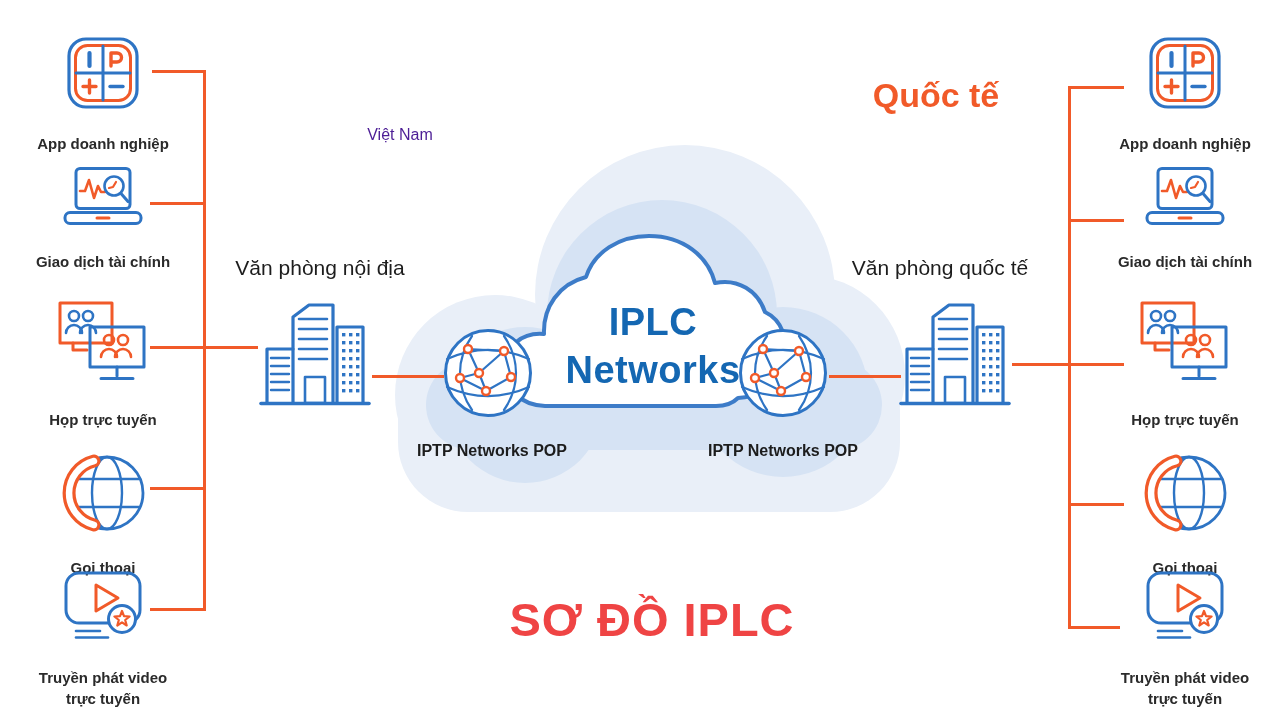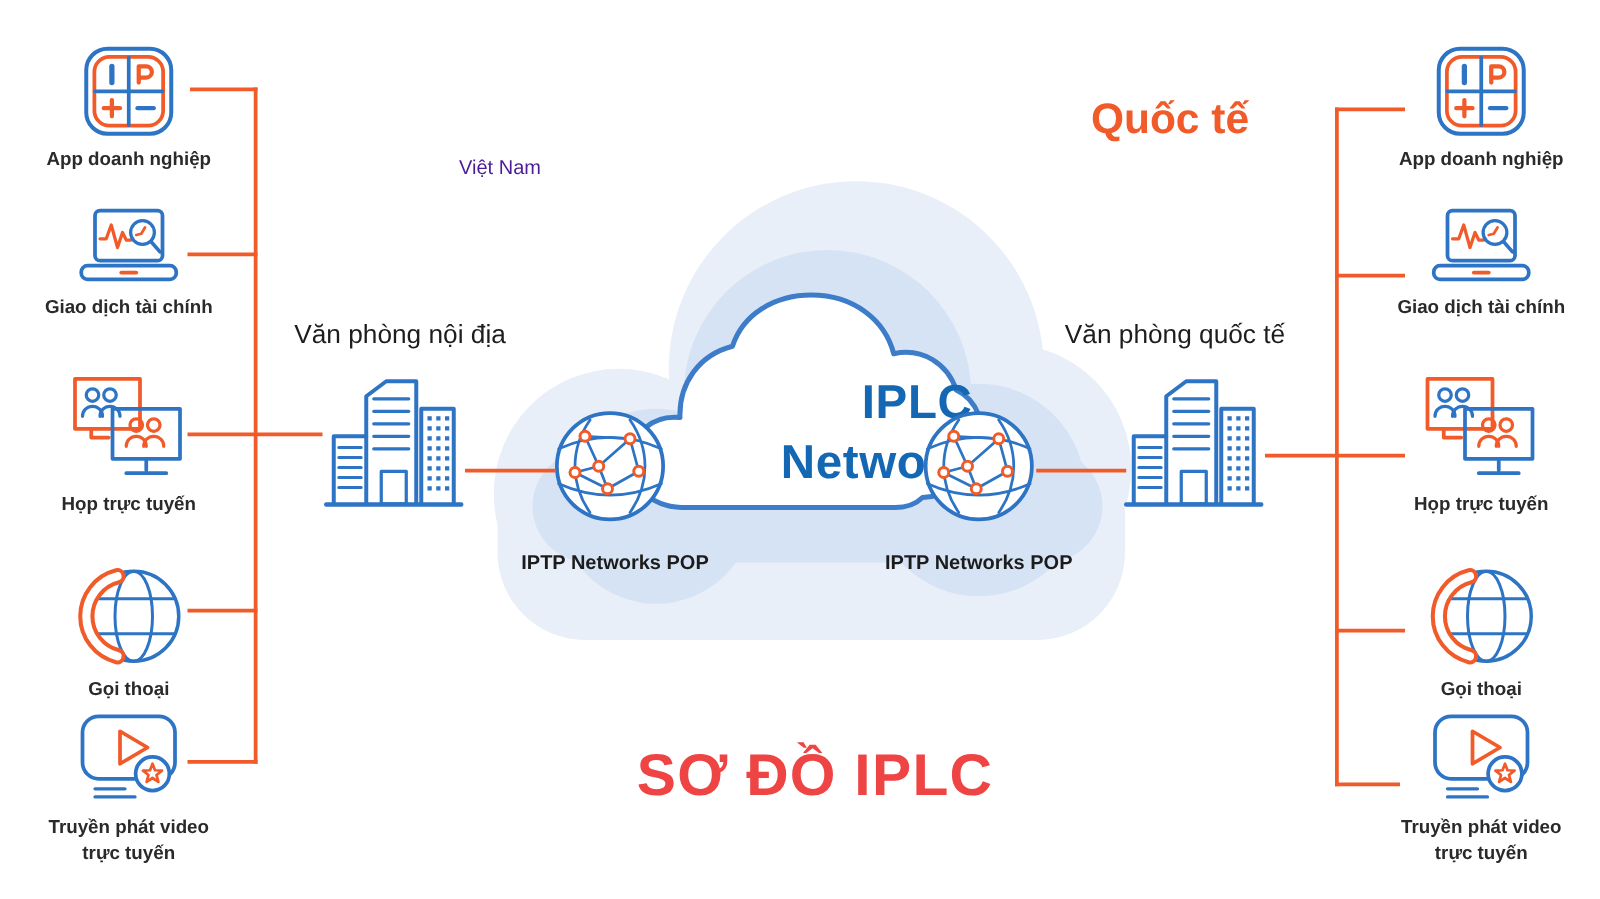--- a/index.html
+++ b/index.html
@@ -14,27 +14,27 @@
   .blob.mid{background:#D6E3F4;z-index:2;}
   .band{position:absolute;z-index:1;background:#E9EFF8;border-radius:70px;}
   .band.mid{background:#D6E3F4;z-index:2;border-radius:50px;}
   
   .h-line{position:absolute;height:3px;background:#F15A29;z-index:5;}
   .v-line{position:absolute;width:3px;background:#F15A29;z-index:5;}
   
   .service{position:absolute;width:170px;display:flex;flex-direction:column;align-items:center;z-index:6;}
   .col-left .service{left:18px;}
   .col-right .service{left:1100px;}
-  .service-label{margin-top:7px;font-size:15px;font-weight:600;color:#2a2a2a;text-align:center;line-height:1.4;max-width:160px;}
+  .service-label{margin-top:23px;font-size:15px;font-weight:600;color:#2a2a2a;text-align:center;line-height:1.4;max-width:160px;}
   
   .heading-orange{position:absolute;z-index:7;font-size:34px;font-weight:bold;color:#F15A29;text-align:center;width:220px;}
   .subheading{position:absolute;z-index:7;font-size:16px;font-weight:500;color:#4c1d95;text-align:center;width:220px;}
   .office-label{position:absolute;z-index:7;font-size:21px;font-weight:500;color:#1d1d1d;text-align:center;width:220px;}
   .pop-label{position:absolute;z-index:7;font-size:16px;font-weight:bold;color:#1c1c1c;text-align:center;width:190px;}
-  .cloud-text{position:absolute;z-index:4;width:250px;text-align:right;color:#1467B2;font-weight:bold;font-size:38px;line-height:48px;letter-spacing:0.5px;}
+  .cloud-text{position:absolute;z-index:4;width:250px;text-align:center;color:#1467B2;font-weight:bold;font-size:38px;line-height:48px;letter-spacing:0.5px;}
   .diagram-title{position:absolute;z-index:7;width:420px;text-align:center;font-size:47px;font-weight:bold;color:#ef4444;letter-spacing:1px;}
   svg{display:block;}
   .z3{z-index:3;} .z5{z-index:5;} .z6{z-index:6;}
 </style>
 </head>
 <body>
 
 <div class="canvas">
 
   <div class="blob outer" style="left:535px;top:145px;width:300px;height:300px;"></div>
@@ -55,21 +55,21 @@
              C 188 21 213 41 220 68
              C 243 63 263 76 270 97
              C 287 105 294 125 289 145
              C 284 168 265 182 243 183
              C 238 188 230 191 221 191
              Z" fill="#ffffff" stroke="#3D7CC8" stroke-width="4" stroke-linejoin="round"></path>
   </svg>
 
   <div class="cloud-text" style="left:528px;top:298px;">
     <div>IPLC</div>
-    <div>Network</div>
+    <div>Networks</div>
   </div>
 
   <div class="v-line" style="left:203px;top:70px;height:541px;"></div>
   <div class="h-line" style="left:152px;top:70px;width:54px;"></div>
   <div class="h-line" style="left:150px;top:202px;width:56px;"></div>
   <div class="h-line" style="left:150px;top:346px;width:108px;"></div>
   <div class="h-line" style="left:150px;top:487px;width:56px;"></div>
   <div class="h-line" style="left:150px;top:608px;width:56px;"></div>
   <div class="h-line" style="left:372px;top:375px;width:72px;"></div>
 

